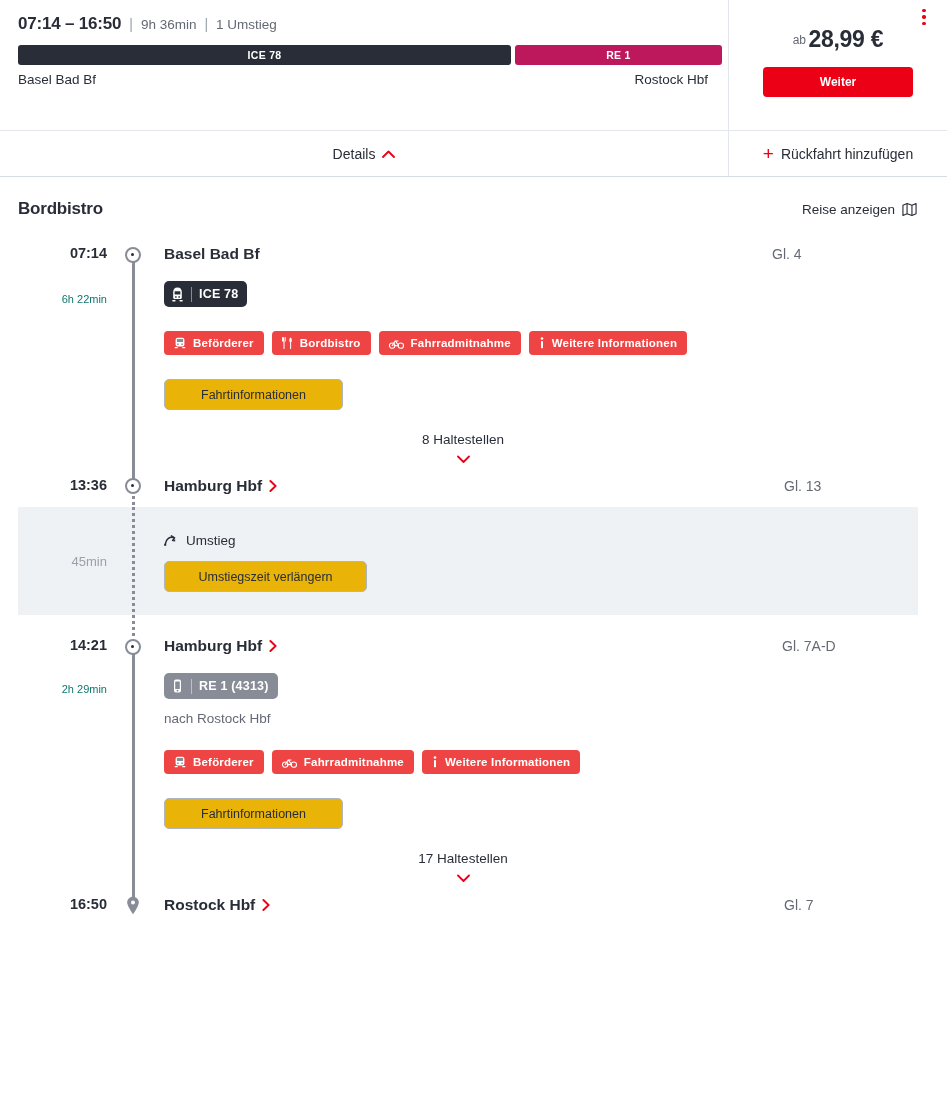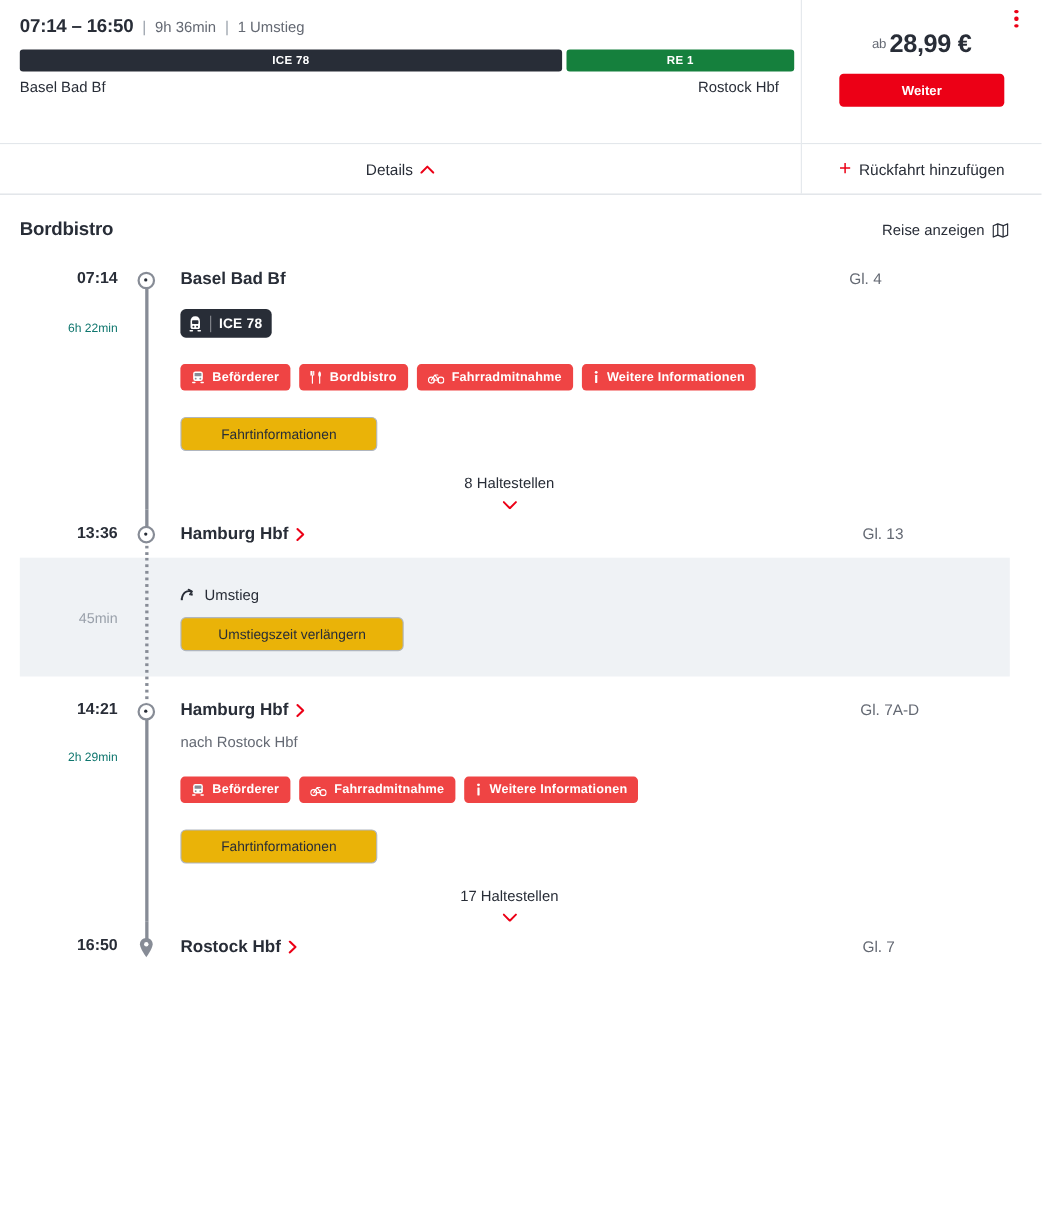--- a/index.html
+++ b/index.html
@@ -22,21 +22,21 @@
   .sum-line1 { display: flex; align-items: baseline; gap: 8px; height: 22px; }
   .sum-time { font-size: 17px; font-weight: bold; letter-spacing: -0.2px; color:#282d37; }
   .sum-sep { color: #9aa1ab; font-size: 14px; }
   .sum-meta { color: #646973; font-size: 13.5px; }
 
   .bars { display: flex; gap: 4px; margin-top: 9px; height: 20px; }
   .bar { height: 20px; border-radius: 3px; display: flex; align-items: center;
          justify-content: center; color: #fff; font-size: 10.5px; font-weight: bold;
          letter-spacing: .3px; }
   .bar.ice { flex: 0 0 493px; background: #282d37; }
-  .bar.re  { flex: 0 0 207px; background: #15803d; }
+  .bar.re  { flex: 0 0 207px; background: #be185d; }
 
   .endpoints { display: flex; justify-content: space-between; margin-top: 7px;
                font-size: 13.5px; color: #282d37; }
 
   .details-row { position: absolute; left: 0; right: 0; bottom: 0; height: 46px;
                  border-top: 1px solid #e3e7eb; display: flex; align-items: center;
                  justify-content: center; }
   .details-btn { display: flex; align-items: center; gap: 7px; font-size: 14px;
                  color: #282d37; cursor: pointer; }
   .chev-up { width: 13px; height: 8px; }
@@ -350,20 +350,31 @@
       </div>
 
       <div class="col-body">
         <div class="stn">
           <span class="stn-name">Hamburg Hbf</span>
           <svg class="chev-right" viewBox="0 0 8 12">
             <path d="M1.4 1 L6.6 6 L1.4 11" fill="none" stroke="#ec0016" stroke-width="1.9" stroke-linecap="round" stroke-linejoin="round"></path>
           </svg>
         </div>
 
+        <div style="margin-top:18px">
+          <div class="train-badge gray">
+            <svg class="tb-icon" viewBox="0 0 13 15">
+              <rect x="3.0" y="0.6" width="7.0" height="13.0" rx="1.8" fill="#ffffff"></rect>
+              <rect x="4.2" y="2.4" width="4.6" height="7.6" rx="0.5" fill="#878c96"></rect>
+              <circle cx="6.5" cy="11.7" r="0.9" fill="#878c96"></circle>
+            </svg>
+            <span class="tb-div"></span>
+            <span class="tb-label">RE 1 (4313)</span>
+          </div>
+        </div>
 
         <div class="nach">nach Rostock Hbf</div>
 
         <div class="chips">
           <div class="chip">
             <svg width="12" height="12" viewBox="0 0 12 12">
               <rect x="1.6" y="0.8" width="8.8" height="8.6" rx="2" fill="#fff"></rect>
               <rect x="2.9" y="2.1" width="6.2" height="3.0" rx="0.5" fill="#878c96"></rect>
               <rect x="3.1" y="6.4" width="1.6" height="1.5" rx="0.4" fill="#878c96"></rect>
               <rect x="7.3" y="6.4" width="1.6" height="1.5" rx="0.4" fill="#878c96"></rect>

